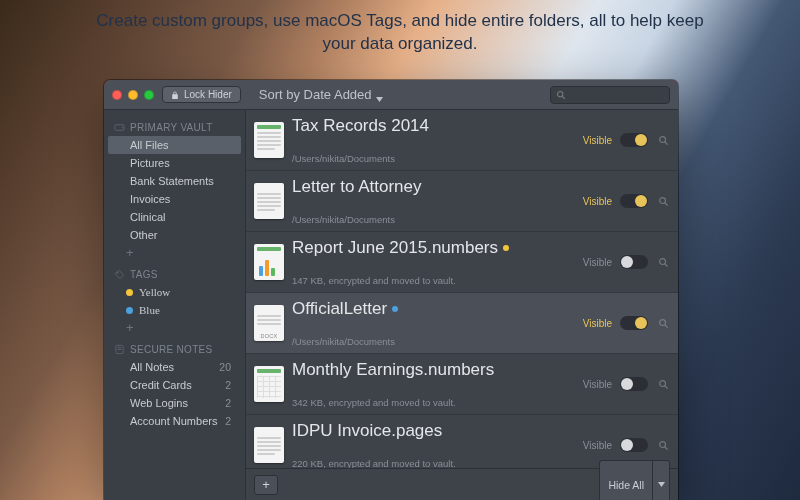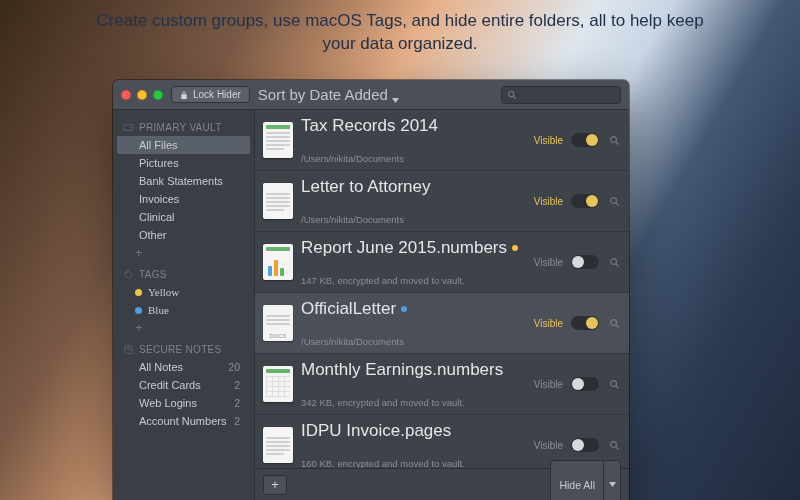--- a/index.html
+++ b/index.html
@@ -10,22 +10,22 @@
   }
   .caption {
     position: absolute;
     top: 10px; left: 50%; transform: translateX(-50%);
     width: 620px; text-align: center;
     color: #22324a; font-size: 17px; line-height: 1.35;
     font-weight: 400;
   }
   .window {
     position: absolute;
-    left: 113px; top: 80px;
-    width: 516px; height: 420px;
+    left: 104px; top: 80px;
+    width: 574px; height: 420px;
     background: #b91c1c;
     border-radius: 6px 6px 0 0;
     box-shadow: 0 20px 50px rgba(0,0,0,.45), 0 0 0 1px rgba(0,0,0,.4);
     display: flex; flex-direction: column;
     overflow: hidden;
     color: #c9ccd0;
     font-size: 11px;
   }
   .titlebar {
     height: 30px; flex: 0 0 30px;
@@ -38,21 +38,21 @@
   .traffic { display: flex; gap: 6px; }
   .dot { width: 10px; height: 10px; border-radius: 50%; box-shadow: inset 0 0 0 1px rgba(0,0,0,.2); }
   .dot.red { background:#ff5f57;} .dot.yellow{background:#febc2e;} .dot.green{background:#28c840;}
   .lock-btn {
     display:flex; align-items:center; gap:5px;
     background:#5b6069; border:1px solid #2f3339; border-radius:4px;
     padding:2px 8px; color:#cfd2d6; font-size:10px; cursor:default;
   }
   .lock-btn svg { width:8px; height:10px; }
   .sort {
-    color:#bfc3c8; font-size:15px;
+    margin-left: 10px; color:#bfc3c8; font-size:13px;
     display:flex; align-items:flex-end; gap:4px;
   }
   .spacer { flex:1; }
   .search {
     width: 120px; height:18px; background:#3a3f46;
     border:1px solid #2c3036; border-radius:4px;
     display:flex; align-items:center; padding:0 5px;
   }
   .search svg { width:10px; height:10px; opacity:.55; }
   .body { flex:1; display:flex; min-height:0; }
@@ -353,21 +353,21 @@
           <div class="row">
             <div class="thumb doc">
               <div class="line l1"></div>
               <div class="line l2"></div>
               <div class="line l3"></div>
               <div class="line l4"></div>
               <div class="line l5"></div>
             </div>
             <div class="meta">
               <div class="fname">IDPU Invoice.pages </div>
-              <div class="fsub">160 KB, encrypted and moved to vault.</div>
+              <div class="fsub">220 KB, encrypted and moved to vault.</div>
             </div>
             <span class="visible-label off">Visible</span>
             <div class="toggle off">
               <div class="knob"></div>
             </div>
             <div class="reveal">
               <svg viewBox="0 0 12 12">
                 <circle cx="5" cy="5" r="3.2" fill="none" stroke="#9a9fa6" stroke-width="1.3"></circle>
                 <line x1="7.6" y1="7.6" x2="10.5" y2="10.5" stroke="#9a9fa6" stroke-width="1.3"></line>
               </svg>

